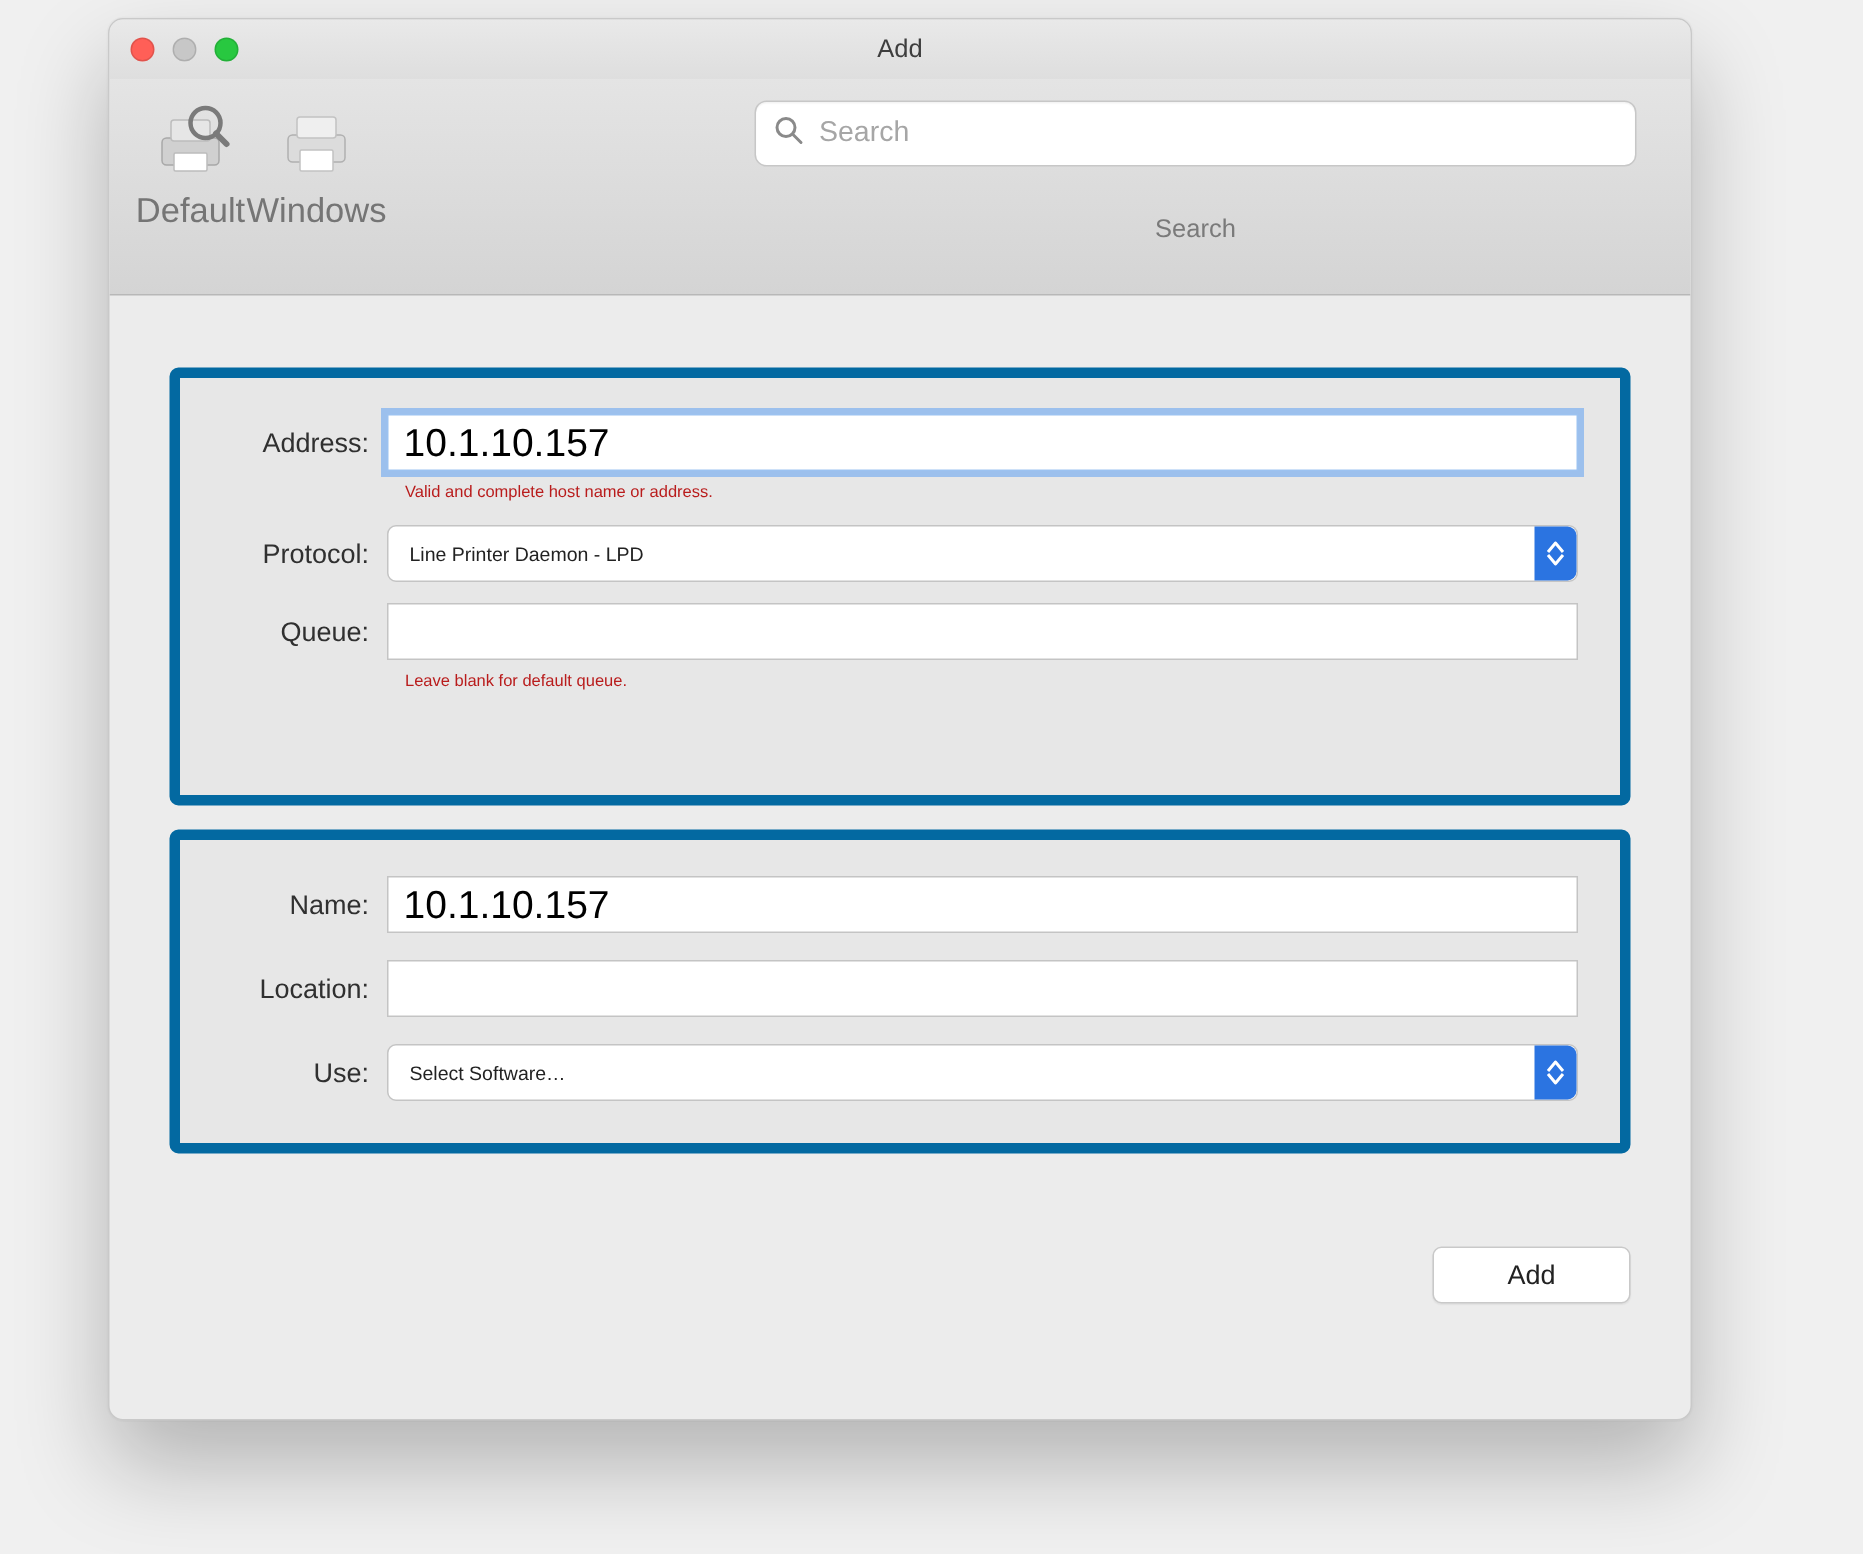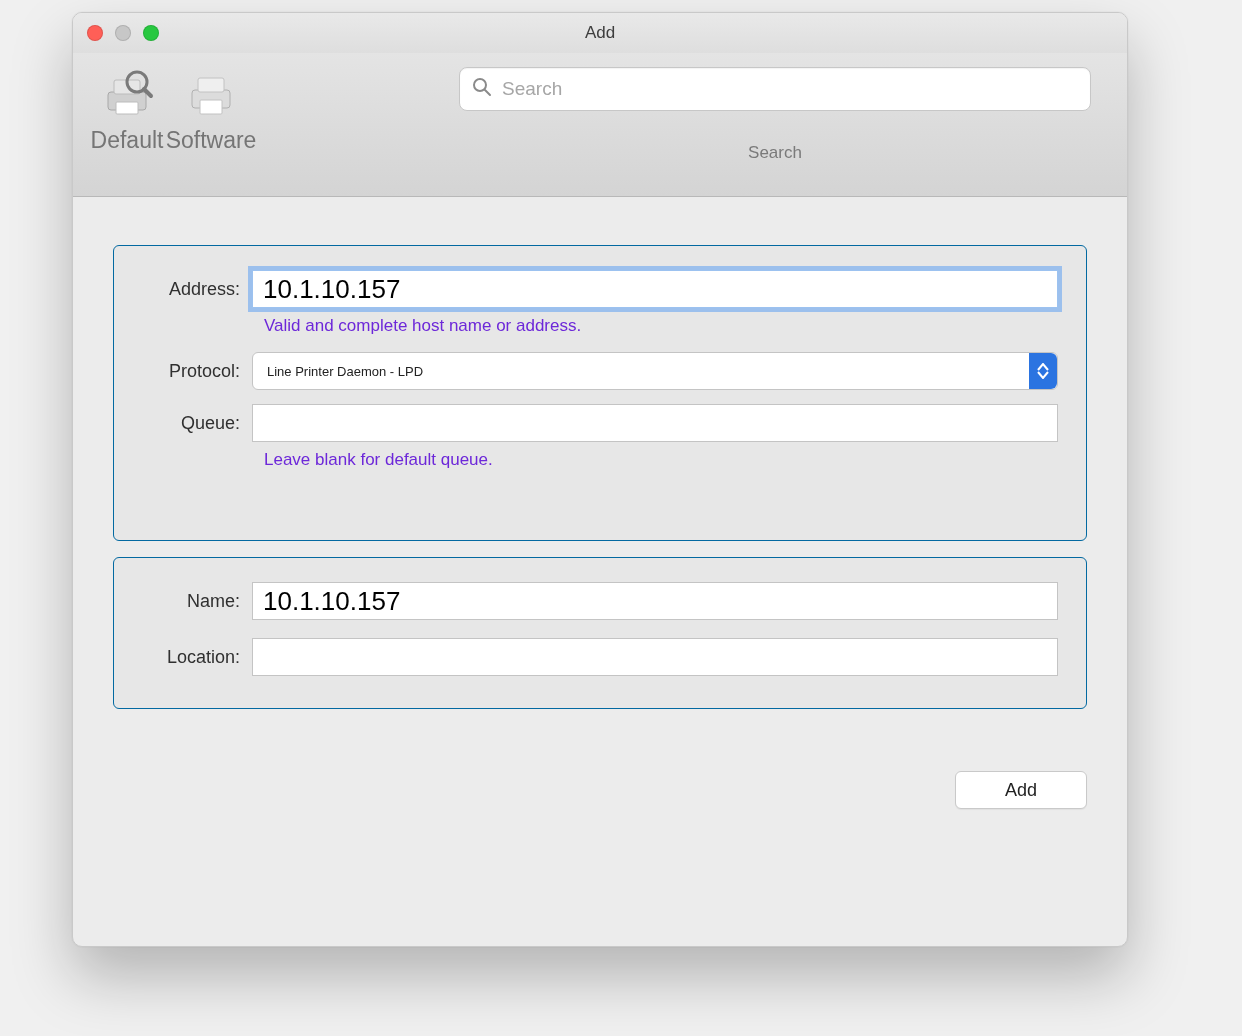--- a/index.html
+++ b/index.html
@@ -82,21 +82,21 @@
     color: #757575;
   }
   .icon-slot {
     width: 56px; height: 56px;
     display: flex; align-items: center; justify-content: center;
   }
 
   
   .tool-search-wrap {
     position: absolute;
-    left: 386px; right: 36px;
+    left: 430px; right: 36px;
     top: 14px;
     height: 110px;
     display: flex;
     flex-direction: column;
     align-items: center;
   }
   .tool-search {
     width: 100%;
     height: 44px;
     border-radius: 8px;
@@ -125,21 +125,21 @@
     font-size: 17px;
     color: #7a7a7a;
   }
 
   
   .content {
     padding: 48px 40px 20px 40px;
   }
   .panel {
     background: #e7e7e7;
-    border: 1px solid #0369a1;
+    border: 7px solid #0369a1;
     border-radius: 6px;
     padding: 24px 28px 24px 18px;
     margin-bottom: 16px;
   }
   .row {
     display: flex;
     align-items: center;
     margin-bottom: 8px;
   }
   .row-label {
@@ -147,22 +147,22 @@
     text-align: right;
     font-size: 18px;
     color: #303030;
     padding-right: 12px;
     flex-shrink: 0;
   }
   .row-field {
     flex: 1;
   }
   .helper {
-    font-size: 17px;
-    color: #6d28d9;
+    font-size: 11px;
+    color: #b91c1c;
     margin-left: 132px;
     margin-top: 0;
     margin-bottom: 16px;
   }
   .text-input {
     width: 100%;
     height: 38px;
     border: 1px solid #c4c4c4;
     background: #ffffff;
     font-size: 26px;
@@ -255,21 +255,21 @@
 
 
       <div class="tool-tab">
         <div class="icon-slot">
           <svg width="54" height="54" viewBox="0 0 54 54">
             <rect x="8" y="24" width="38" height="18" rx="3" fill="#dcdcdc" stroke="#b0b0b0"></rect>
             <rect x="14" y="12" width="26" height="14" rx="2" fill="#efefef" stroke="#c2c2c2"></rect>
             <rect x="16" y="34" width="22" height="14" rx="1" fill="#ffffff" stroke="#c2c2c2"></rect>
           </svg>
         </div>
-        <div class="label">Software</div>
+        <div class="label">Windows</div>
       </div>
 
     </div>
 
     <div class="tool-search-wrap">
       <div class="tool-search">
         <span class="mag">
           <svg width="20" height="20" viewBox="0 0 20 20">
             <circle cx="8" cy="8" r="6" fill="none" stroke="#8a8a8a" stroke-width="2"></circle>
             <line x1="13" y1="13" x2="18" y2="18" stroke="#8a8a8a" stroke-width="2" stroke-linecap="round"></line>
@@ -329,20 +329,36 @@
         </div>
       </div>
 
       <div class="row" style="margin-top:18px;">
         <div class="row-label">Location:</div>
         <div class="row-field">
           <input class="text-input" value="" style="">
         </div>
       </div>
 
+      <div class="row" style="margin-top:18px; margin-bottom:4px;">
+        <div class="row-label">Use:</div>
+        <div class="row-field">
+          <div class="popup">
+            <span>Select Software…</span>
+            <span class="stepper">
+              <svg width="12" height="8" viewBox="0 0 12 8">
+                  <path d="M1 7 L6 1 L11 7" fill="none" stroke="#fff" stroke-width="2"></path>
+                </svg>
+              <svg width="12" height="8" viewBox="0 0 12 8">
+                  <path d="M1 1 L6 7 L11 1" fill="none" stroke="#fff" stroke-width="2"></path>
+                </svg>
+            </span>
+          </div>
+        </div>
+      </div>
 
     </div>
   </div>
 
   <div class="footer">
     <div class="btn">
       <span>Add</span>
     </div>
   </div>
 

